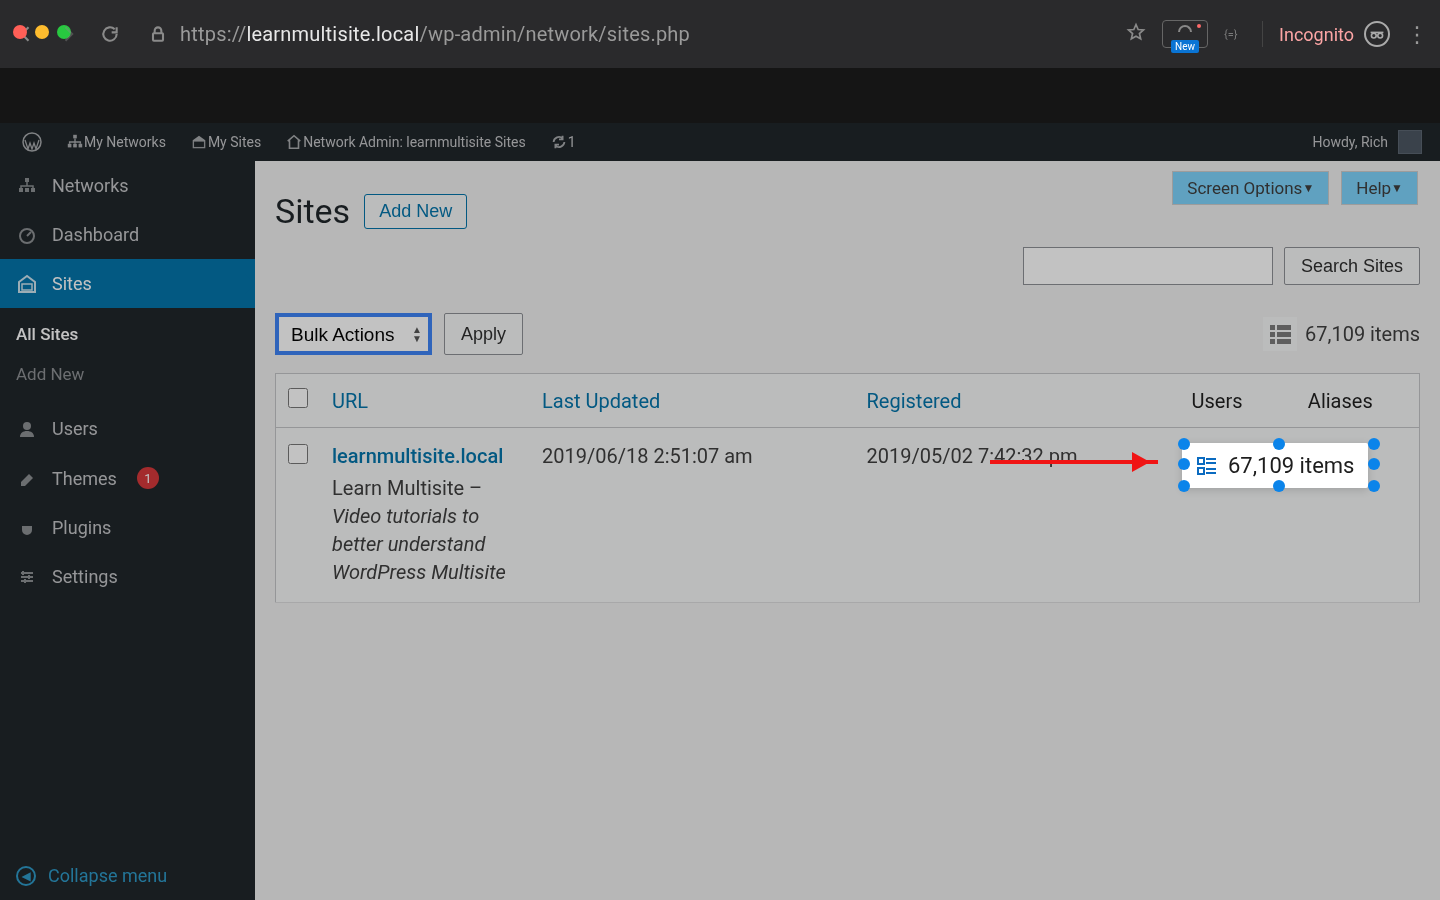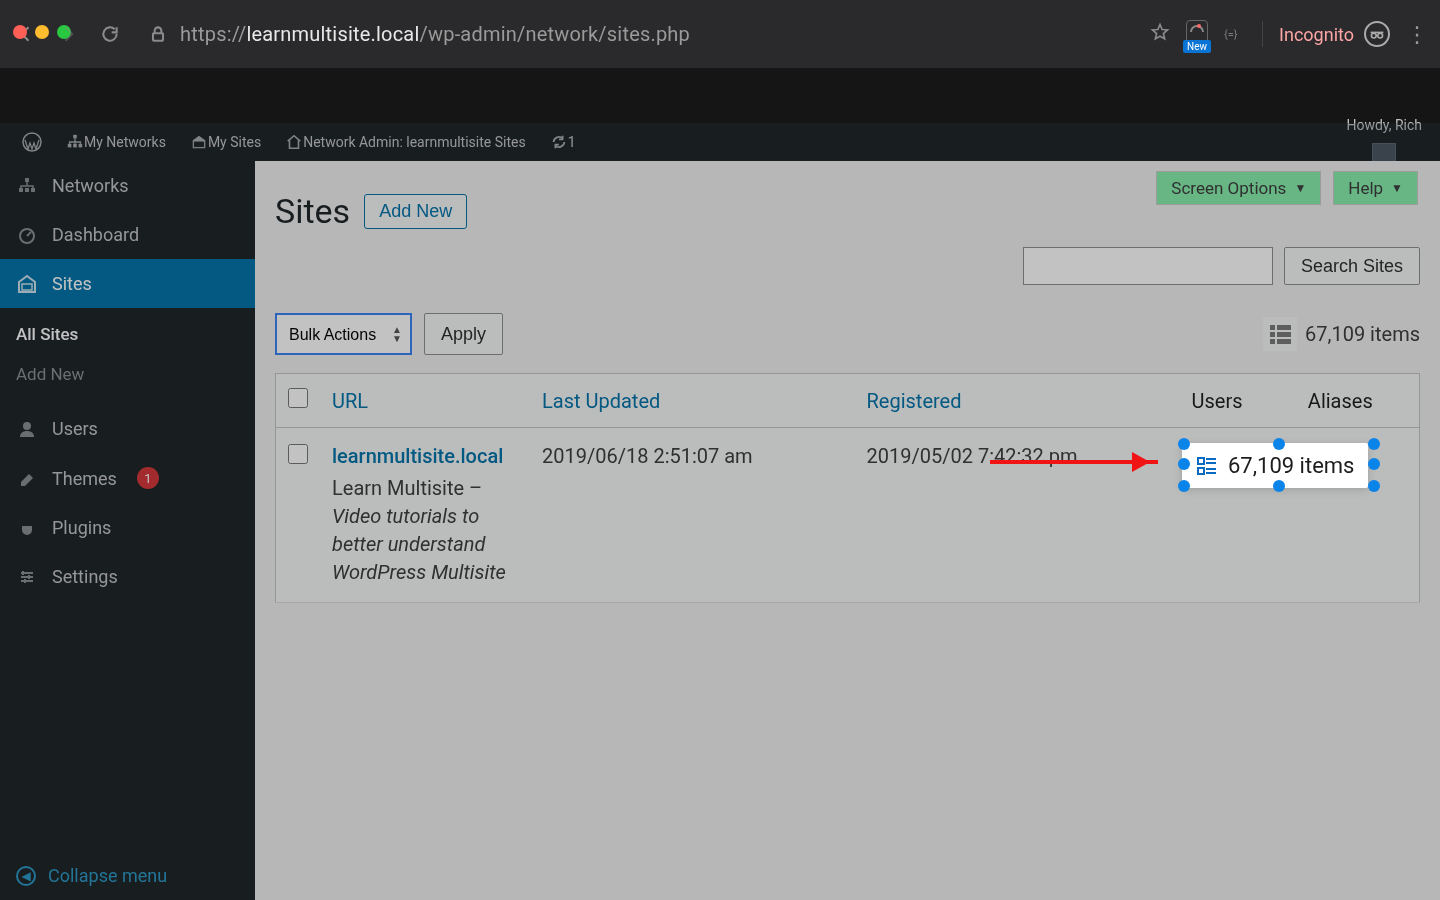--- a/index.html
+++ b/index.html
@@ -48,21 +48,21 @@
 .lock { margin-left: 6px; }
 .url-row { display:flex; align-items:center; gap:8px; flex:1; }
 .url {
   flex: 1; color: #9a9a9a; font-size: 20px; letter-spacing: .2px;
   white-space: nowrap; overflow: hidden;
 }
 .url .host { color: #e8e8e8; }
 .addr-right { display: flex; align-items: center; gap: 16px; }
 .star svg { width: 20px; height: 20px; stroke: #8a8a8a; fill: none; stroke-width: 2; }
 .badge-new {
-  position: relative; width: 22px; height: 28px; border: 1px solid #666; border-radius: 4px;
+  position: relative; width: 46px; height: 28px; border: 1px solid #666; border-radius: 4px;
   display: flex; align-items: flex-end; justify-content: center;
 }
 .badge-new .arc { position:absolute; top:4px; width:14px; height:7px; border:2px solid #888; border-bottom:none; border-radius:10px 10px 0 0;}
 .badge-new .dot { position:absolute; top:3px; width:4px; height:4px; background:#fd6a6a; border-radius:50%; right:6px;}
 .badge-new-label { background:#0a74d4; color:#fff; font-size:10px; padding:1px 4px; border-radius:2px; margin-bottom:-6px; }
 .ext-icon { width:22px; height:16px; color:#7a7a7a; font-size:11px; display:flex; align-items:center; }
 .sep { width:1px; height:26px; background:#444; }
 .incognito { color:#fca5a5; font-size:18px; display:flex; align-items:center; gap:10px; }
 .incog-icon { width:26px; height:26px; border:2px solid #aaa; border-radius:50%; display:flex; align-items:center; justify-content:center; }
 .incog-icon svg { width:16px; height:10px; }
@@ -81,21 +81,21 @@
 }
 .wp-bar {
   height: 38px; background:#1d2327; color:#c3c4c7; display:flex; align-items:center;
   padding:0 10px; font-size:14px; gap:0;
 }
 .wp-bar .item { display:flex; align-items:center; gap:0; padding:0 12px; cursor:pointer; }
 .wp-bar .spacer { flex:1; }
 .wp-logo { width:20px; height:20px; }
 .wp-logo svg { width:20px; height:20px; }
 .ab-icon { width:18px; display:flex; justify-content:center; }
-.howdy { display:flex; align-items:center; gap:10px; padding:0 8px;flex-direction:column; }
+.howdy { display:flex; align-items:center; gap:10px; padding:0 8px; }
 .avatar { width:24px; height:24px; background:#4a5560; border:1px solid #5a6570; }
 
 .wp-body { flex:1; display:flex; min-height:0; }
 
 
 .sidebar {
   width: 255px; background:#1d2327; color:#c3c4c7; display:flex; flex-direction:column;
   font-size:18px;
 }
 .menu-item {
@@ -125,22 +125,22 @@
 }
 .collapse .circle { width:20px; height:20px; border:2px solid #2b98c7; border-radius:50%; display:flex; align-items:center; justify-content:center; }
 .collapse .arrow-lt { font-size:12px; color:#2b98c7; }
 
 
 .main { flex:1; background:#f1f1f1; position:relative; padding:0 20px; overflow:hidden; }
 .screen-meta {
   position:absolute; right:22px; top:10px; display:flex; gap:12px;
 }
 .screen-meta .btn {
-  background:#86efac; border:1px solid #ccc; padding:6px 14px; font-size:17px; color:#3c3c3c;
-  cursor:pointer; display:flex; align-items:center; gap:8px;
+  background:#7dd3fc; border:1px solid #ccc; padding:6px 14px; font-size:17px; color:#3c3c3c;
+  cursor:pointer; display:flex; align-items:center; 
 }
 .caret { font-size:12px; }
 
 .page-head { display:flex; align-items:center; gap:14px; padding:30px 0 12px 0; }
 .page-head h1 { font-size:34px; font-weight:400; color:#1d2327; }
 .add-new-btn {
   border:1px solid #0073aa; color:#0073aa; background:#f6f7f7;
   padding:6px 14px; font-size:18px; border-radius:3px; cursor:pointer;
 }
 
@@ -148,21 +148,21 @@
 .search-input {
   width:250px; height:38px; border:1px solid #8c8f94; background:#fff; font-size:16px; padding:0 8px;
 }
 .search-btn {
   height:38px; padding:0 16px; border:1px solid #8c8f94; background:#f6f7f7;
   font-size:18px; color:#2c2c2c; cursor:pointer; border-radius:2px;
 }
 
 .actions-row { display:flex; align-items:center; gap:12px; margin-top:28px; }
 .bulk-select {
-  height:42px; border:2px solid #3b82f6; background:#fff; font-size:16px; padding:0 32px 0 12px;
+  height:42px; border:4px solid #3b82f6; background:#fff; font-size:19px; padding:0 32px 0 12px;
   appearance:none; position:relative;
 }
 .bulk-wrap { position:relative; }
 .bulk-wrap .arrows {
   position:absolute; right:10px; top:50%; transform:translateY(-50%);
   display:flex; flex-direction:column; font-size:10px; line-height:9px; color:#555;
 }
 .apply-btn {
   height:42px; padding:0 16px; border:1px solid #8c8f94; background:#f6f7f7;
   font-size:18px; color:#2c2c2c; cursor:pointer; border-radius:2px;

